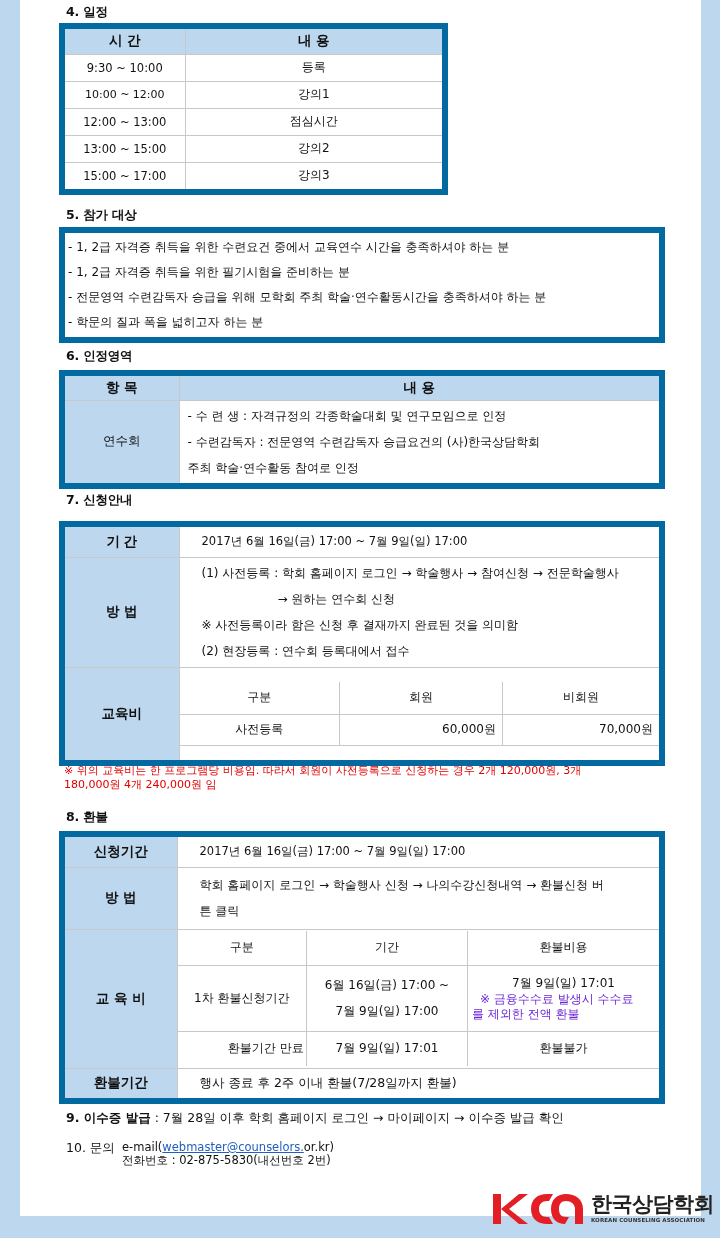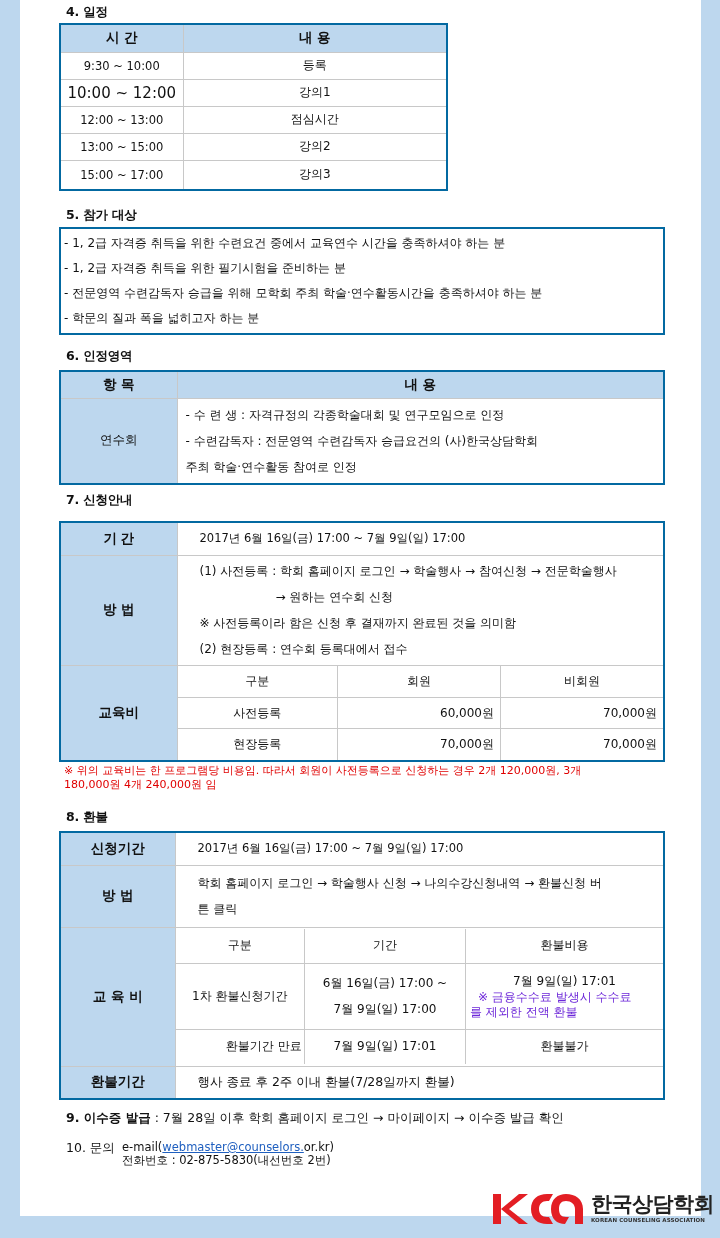--- a/index.html
+++ b/index.html
@@ -3,21 +3,21 @@
 <meta charset="utf-8">
 <style>
   * { box-sizing: border-box; margin: 0; padding: 0; }
   html, body { width: 720px; height: 1238px; background: #bdd7ee; overflow: hidden; }
   body { position: relative; font-family: "DejaVu Sans", "Liberation Sans", sans-serif; color: #111; }
   .panel { position: absolute; left: 20px; top: 0; width: 681px; height: 1216px; background: #ffffff; }
 
   .sec-title { position: absolute; font-size: 12.5px; font-weight: bold; color: #111; letter-spacing: -0.2px; }
 
   table { border-collapse: collapse; position: absolute; }
-  table.outer { border: 2px solid #0369a1; }
+  table.outer { border: 6px solid #0369a1; }
   td, th { border: 1px solid #c8c8c8; font-size: 12px; font-weight: normal; }
   .hdr { background: #bdd7ee; font-weight: bold; font-size: 13.5px; text-align: center; }
   .lbl { background: #bdd7ee; font-weight: bold; font-size: 13.5px; text-align: center; }
   .c { text-align: center; }
   .r { text-align: right; padding-right: 6px; }
   .l { text-align: left; padding-left: 22px; }
   .red { color: #6d28d9; }
   .line { line-height: 26px; }
   .sub { border-collapse: collapse; width: 100%; height: 100%; position: static; }
   .sub td { border: 1px solid #c8c8c8; }
@@ -42,21 +42,21 @@
   <tbody>
       <tr style="height:28px;">
     <td class="hdr" style="width:123px;">시 간</td>
     <td class="hdr">내 용</td>
   </tr>
   <tr style="height:27px;">
     <td class="c" style="font-size:11.5px;">9:30 ~ 10:00</td>
     <td class="c">등록</td>
   </tr>
   <tr style="height:27px;">
-    <td class="c" style="font-size:15px;">10:00 ~ 12:00</td>
+    <td class="c" style="font-size:11px;">10:00 ~ 12:00</td>
     <td class="c">강의1</td>
   </tr>
   <tr style="height:27px;">
     <td class="c" style="font-size:11.5px;">12:00 ~ 13:00</td>
     <td class="c">점심시간</td>
   </tr>
   <tr style="height:27px;">
     <td class="c" style="font-size:11.5px;">13:00 ~ 15:00</td>
     <td class="c">강의2</td>
   </tr>
@@ -122,25 +122,20 @@
         <tbody>
               <tr style="height:32px;">
           <td class="c" style="width:160px;border-top:none;border-left:none;">구분</td>
           <td class="c" style="width:163px;border-top:none;">회원</td>
           <td class="c" style="border-top:none;border-right:none;">비회원</td>
         </tr>
         <tr style="height:31px;">
           <td class="c" style="border-left:none;">사전등록</td>
           <td class="r">60,000원</td>
           <td class="r" style="border-right:none;">70,000원</td>
-        </tr>
-        <tr style="height:31px;">
-          <td class="c" style="border-left:none;border-bottom:none;">현장등록</td>
-          <td class="r" style="border-bottom:none;">70,000원</td>
-          <td class="r" style="border-right:none;border-bottom:none;">70,000원</td>
         </tr>
       </tbody>
           </table>
     </td>
   </tr>
 </tbody>
   </table>
 <div class="note" style="left:64px;top:764px;">
   <div>※ 위의 교육비는 한 프로그램당 비용임. 따라서 회원이 사전등록으로 신청하는 경우  2개 120,000원, 3개</div>
   <div>180,000원 4개 240,000원 임</div>

